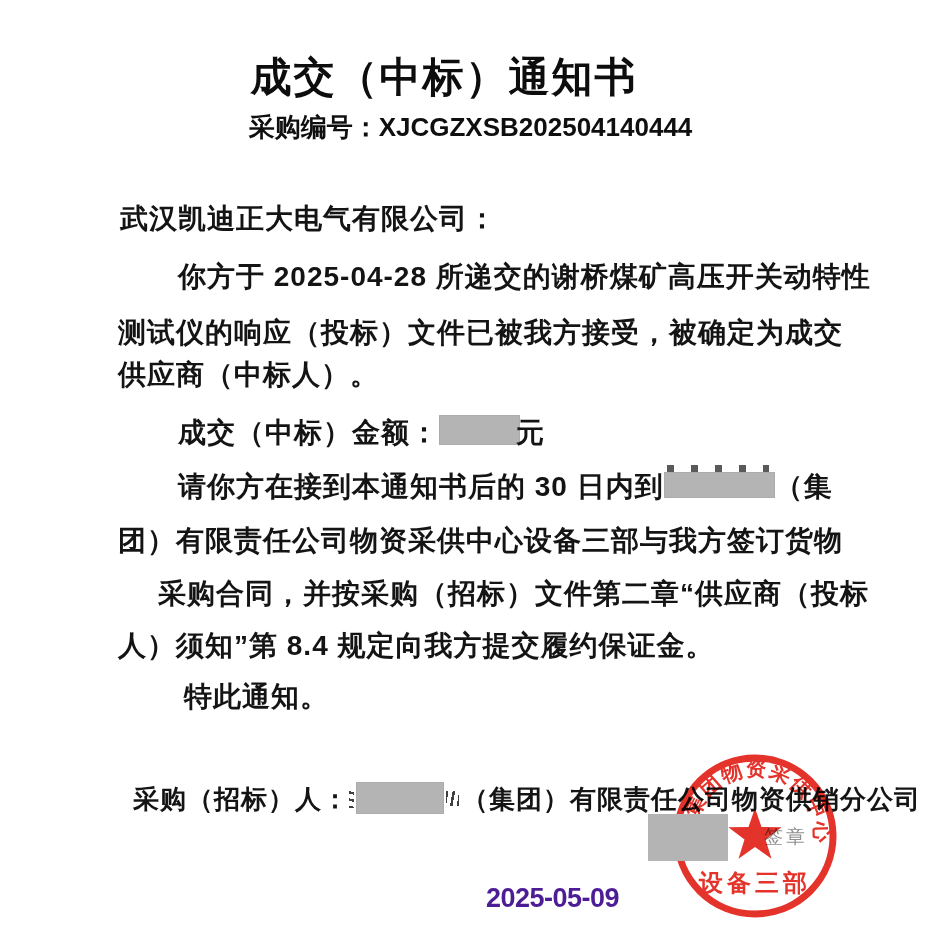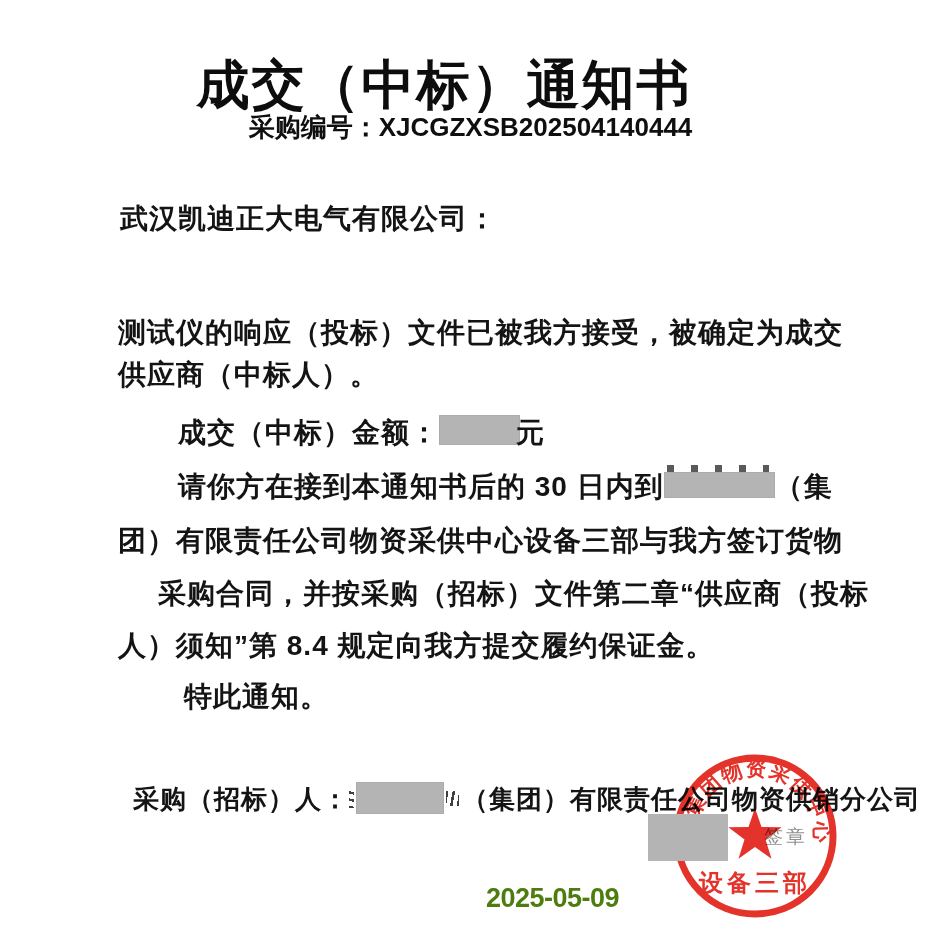--- a/index.html
+++ b/index.html
@@ -12,21 +12,21 @@
   }
   .page {
     position: relative;
     width: 941px; height: 951px;
     background: #ffffff;
   }
   .doc-title {
     position: absolute;
     left: 0; top: 50px; width: 888px;
     text-align: center;
-    font-size: 53px;
+    font-size: 41px;
     font-weight: 800;
     letter-spacing: 2px;
     color: #0d0d0d;
   }
   .proc-line {
     position: absolute;
     left: 0; top: 110px; width: 941px;
     text-align: center;
     font-size: 26px;
     font-weight: 700;
@@ -68,21 +68,21 @@
     background: repeating-linear-gradient(100deg, #3f3f3f 0 2.5px, transparent 2.5px 6.5px);
   }
   .unit { margin-left: -4px; }
   .sig-line { font-size: 26px; }
   .date-line {
     position: absolute;
     left: 486px; top: 883px;
     font-size: 27px;
     font-weight: 600;
     letter-spacing: -0.5px;
-    color: #4d7c0f;
+    color: #4c1d95;
   }
   .seal-underlay {
     position: absolute;
     left: 764px; top: 824px;
     font-size: 19px;
     color: #8f8f8f;
     letter-spacing: 3px;
     z-index: 1;
   }
   .seal {
@@ -102,20 +102,21 @@
 <div class="page">
 
   <div class="doc-title">成交（中标）通知书</div>
 
   <div class="proc-line">
     <span>采购编号：</span><span class="num">XJCGZXSB202504140444</span>
   </div>
 
   <div class="bline" style="left:120px; top:200px;">武汉凯迪正大电气有限公司：</div>
 
+  <div class="bline" style="left:178px; top:258px;">你方于 2025-04-28 所递交的谢桥煤矿高压开关动特性</div>
 
   <div class="bline" style="left:118px; top:314px;">测试仪的响应（投标）文件已被我方接受，被确定为成交</div>
 
   <div class="bline" style="left:118px; top:356px;">供应商（中标人）。</div>
 
   <div class="bline row" style="left:178px; top:414px;">
     <span>成交（中标）金额：</span>
     <span class="redact amount-box"></span>
     <span class="unit">元</span>
   </div>

